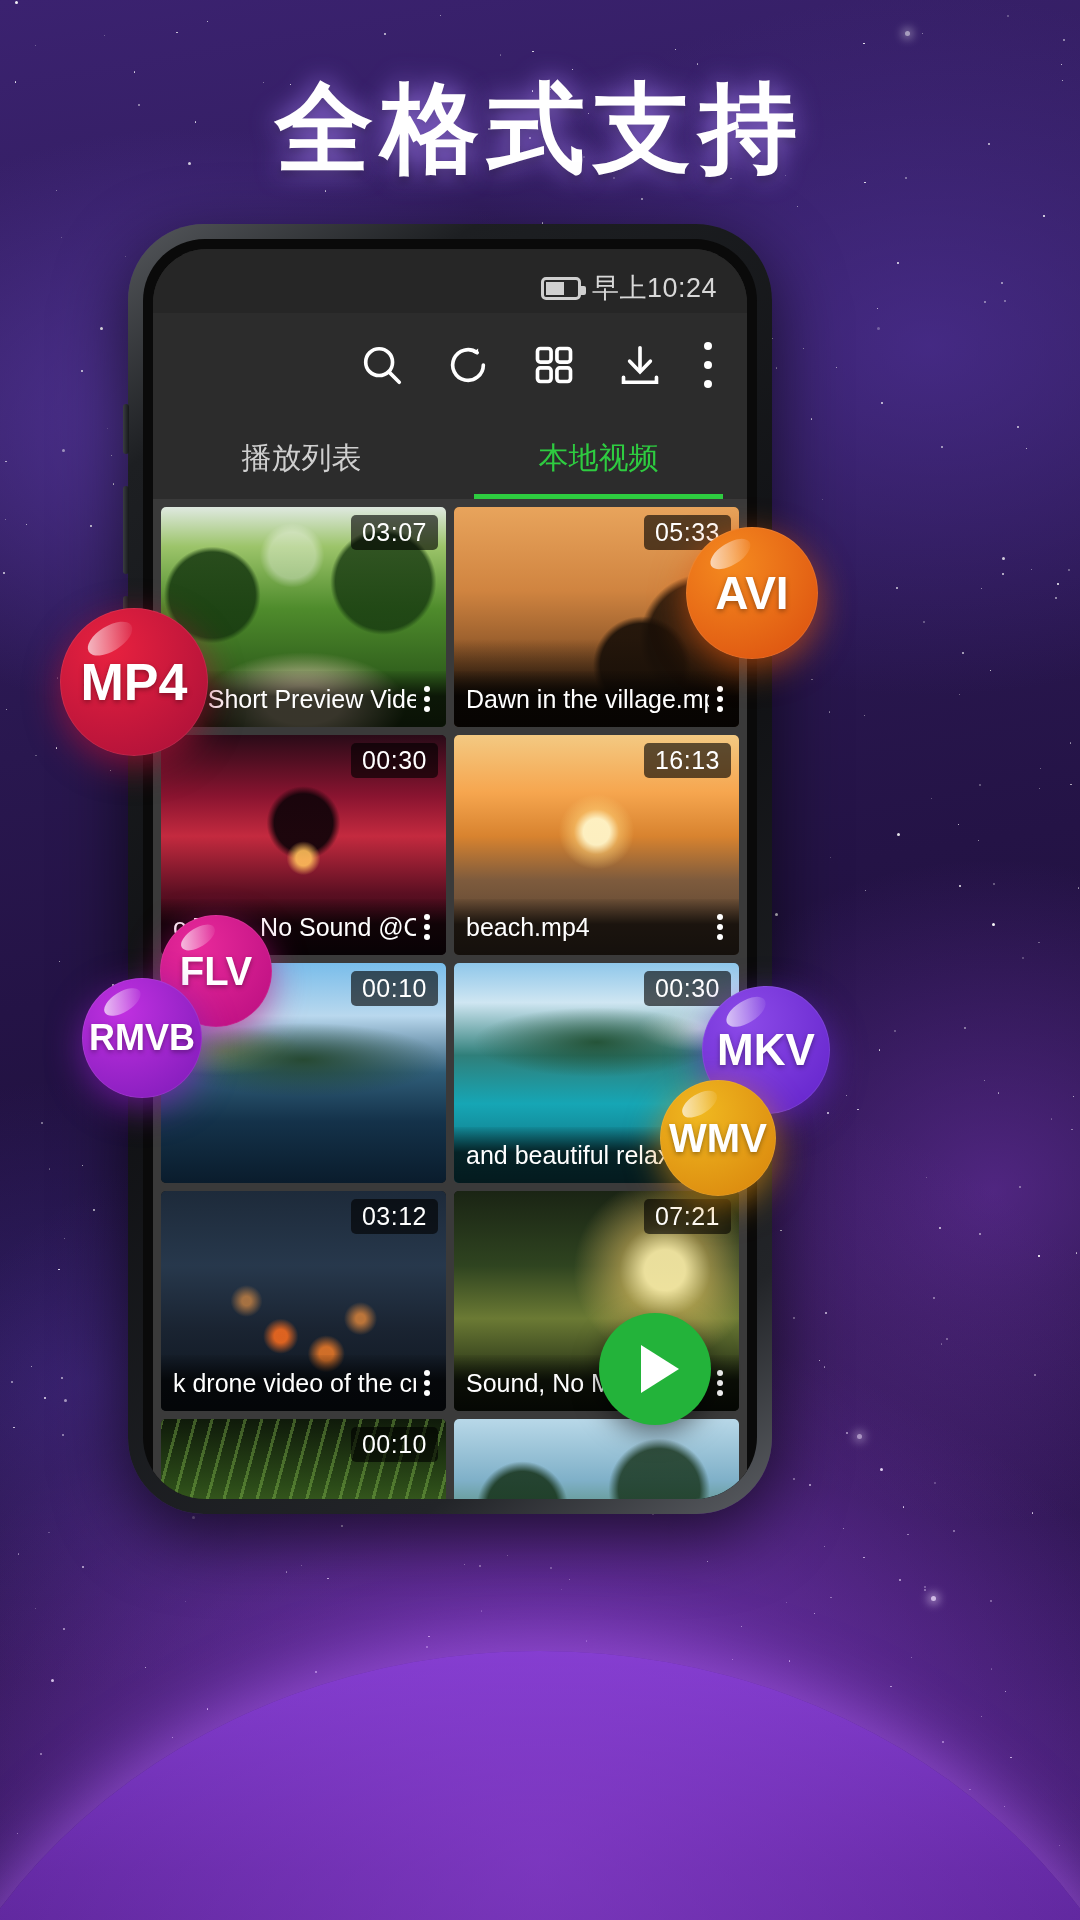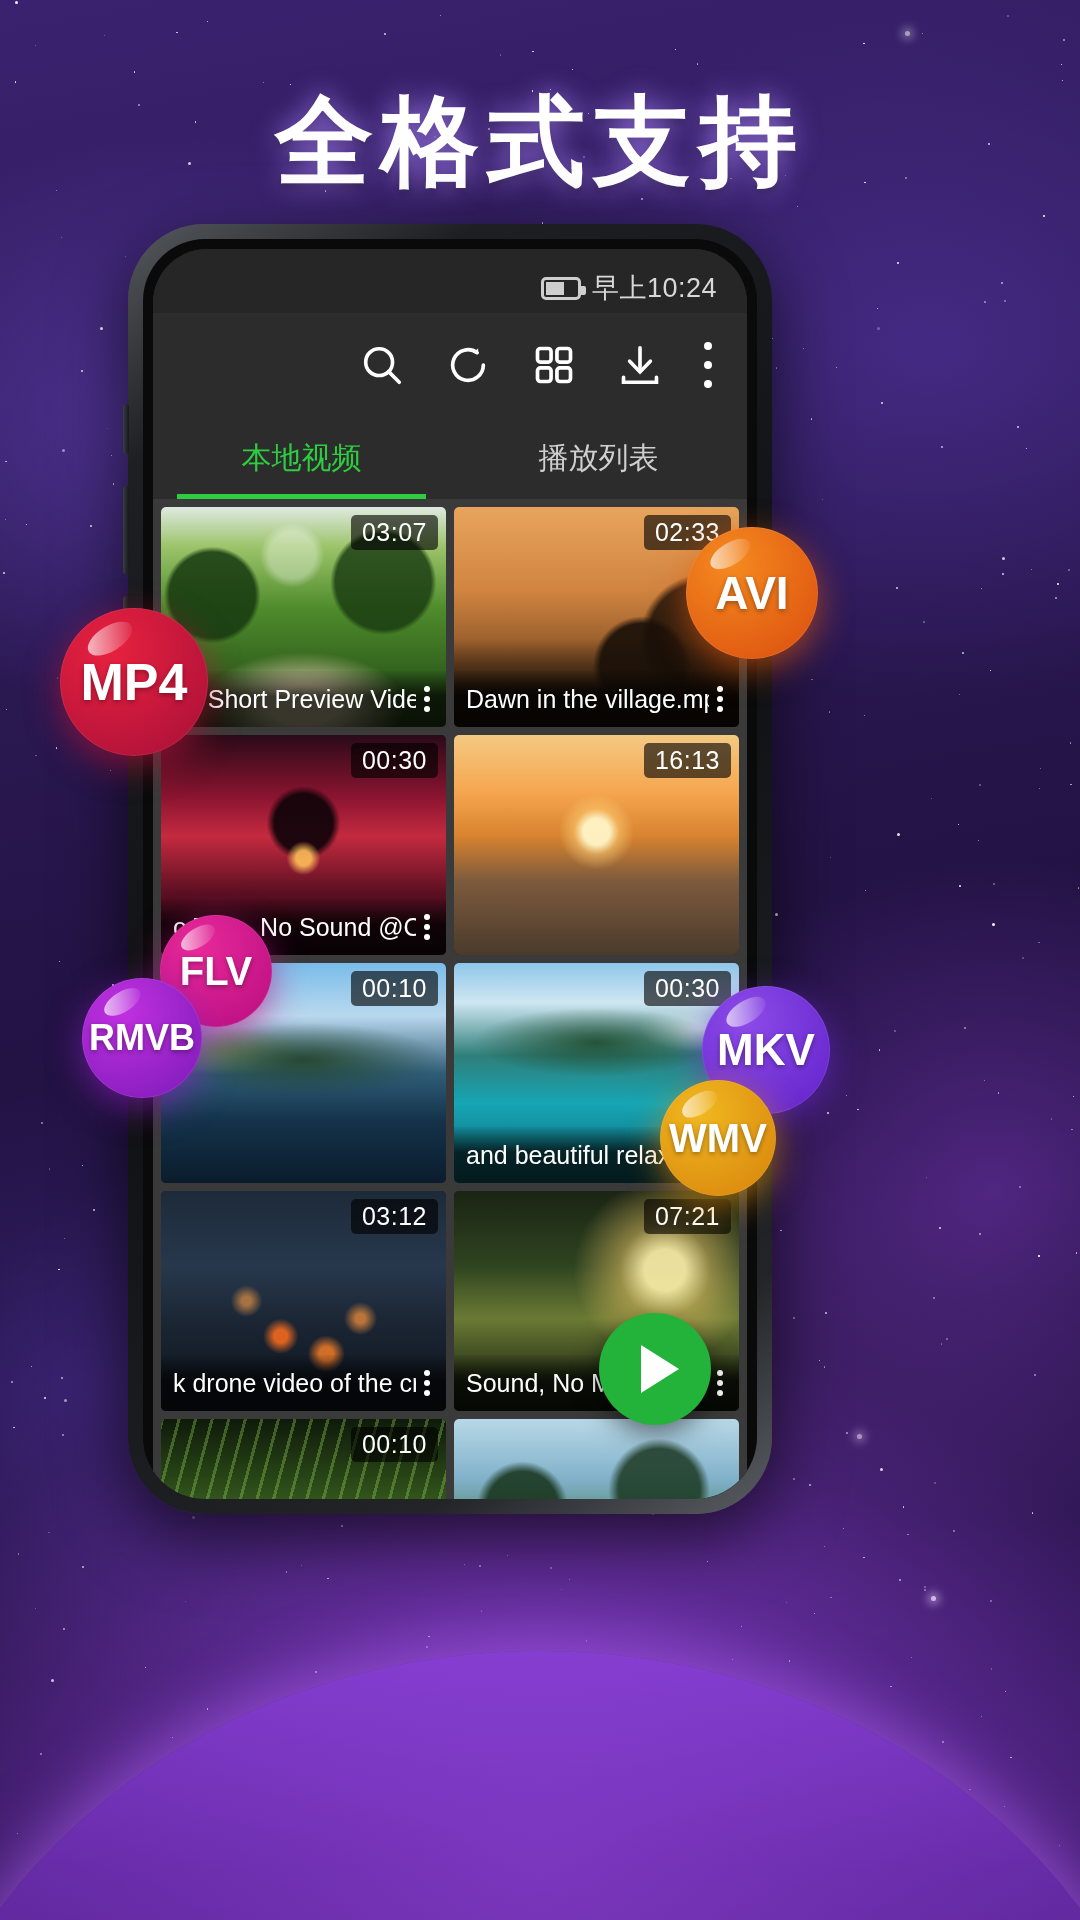--- a/index.html
+++ b/index.html
@@ -38,21 +38,20 @@
     box-shadow:0 -14px 60px rgba(190,110,255,.55);
   }
 
   
   .headline{
     position:absolute; top:64px; left:0; width:100%;
     text-align:center; color:#fff;
     font-size:98px; font-weight:bold; letter-spacing:8px;
     font-family:"DejaVu Sans","Liberation Sans",sans-serif;
     text-shadow:0 0 26px rgba(170,130,255,.85), 0 4px 10px rgba(0,0,0,.45);
-    margin-top:13px;
   }
 
   
   .phone{
     position:absolute; left:128px; top:224px;
     width:644px; height:1290px;
     border-radius:76px;
     background:linear-gradient(145deg,#55585c 0%,#1d1f22 14%,#101114 50%,#222428 86%,#5a5d62 100%);
     padding:15px;
     box-shadow:0 22px 70px rgba(0,0,0,.65);
@@ -702,40 +701,40 @@
         </div>
 
         <div class="dots tb-icon">
           <span></span>
             <span></span>
             <span></span>
         </div>
       </div>
 
       <div class="tabs">
+        <div class="tab">播放列表</div>
         <div class="tab active">本地视频</div>
-        <div class="tab">播放列表</div>
       </div>
 
       <div class="grid" id="video-grid">
     <div class="card">
       <div class="thumb th-forest"></div>
       <div class="dur">03:07</div>
       <div class="cap">
         <div class="t">k - Short Preview Video</div>
         <div class="m">
                 <i></i>
                 <i></i>
                 <i></i>
               </div>
       </div>
     </div>
     <div class="card">
       <div class="thumb th-dawn"></div>
-      <div class="dur">02:33</div>
+      <div class="dur">05:33</div>
       <div class="cap">
         <div class="t">Dawn in the village.mp4</div>
         <div class="m">
                 <i></i>
                 <i></i>
                 <i></i>
               </div>
       </div>
     </div>
     <div class="card">
@@ -746,20 +745,28 @@
         <div class="m">
                 <i></i>
                 <i></i>
                 <i></i>
               </div>
       </div>
     </div>
     <div class="card">
       <div class="thumb th-beach"></div>
       <div class="dur">16:13</div>
+      <div class="cap">
+        <div class="t">beach.mp4</div>
+        <div class="m">
+                <i></i>
+                <i></i>
+                <i></i>
+              </div>
+      </div>
     </div>
     <div class="card">
       <div class="thumb th-lake"></div>
       <div class="dur">00:10</div>
     </div>
     <div class="card">
       <div class="thumb th-turq"></div>
       <div class="dur">00:30</div>
       <div class="cap">
         <div class="t">and beautiful relaxing m</div>

